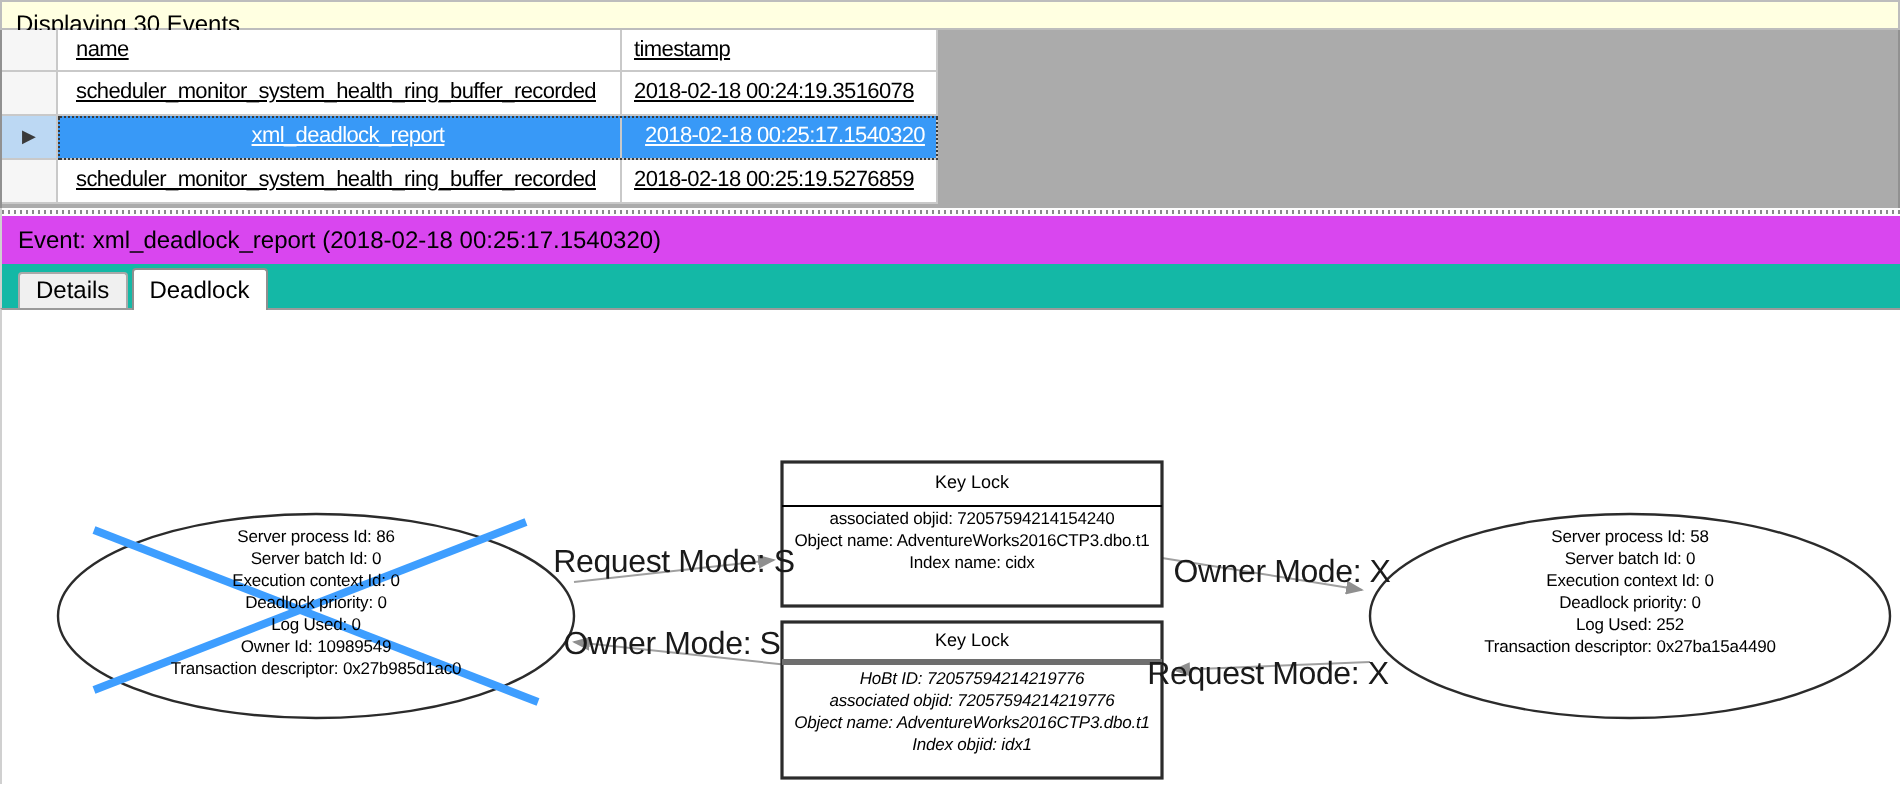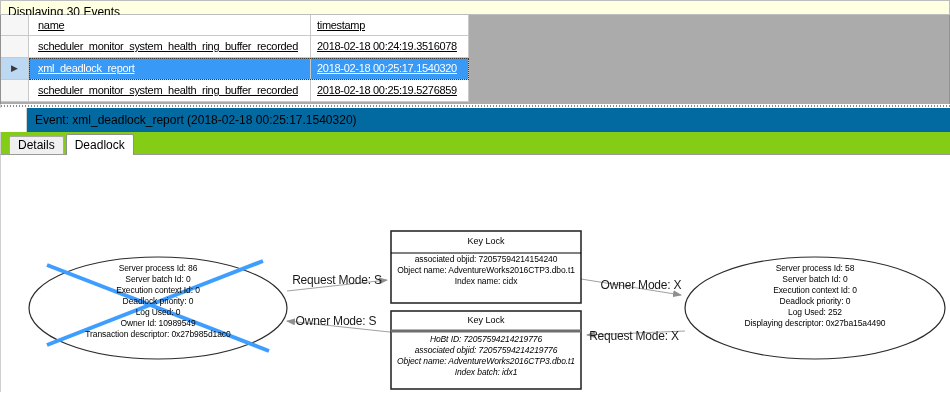--- a/index.html
+++ b/index.html
@@ -24,41 +24,41 @@
   }
   .cells { display: flex; width: 440px; flex: 0 0 440px; }
   .cell {
     background: #fff; border-right: 1px solid #c9c9c9; border-bottom: 1px solid #c9c9c9;
     font-size: 11px; letter-spacing: -0.3px; line-height: 21px; white-space: nowrap; overflow: hidden; text-decoration: underline;
   }
   .cell.name-col { width: 282px; flex: 0 0 282px; padding-left: 9px; }
   .cell.ts-col { width: 158px; flex: 0 0 158px; padding-left: 6px; }
   .filler { flex: 1 1 auto; background: #ababab; }
   .grid-row.selected .cell { background: #3899F7; color: #fff; }
-  .grid-row.selected .cells { outline: 1px dotted #3a3a3a; outline-offset: -1px; }
+  .grid-row.selected .cells { outline: 1px dotted #3a3a3a; outline-offset: -1px; text-align: center; }
   .grid-row.selected .rowheader { background: #bcd8f3; }
   .row-marker { font-size: 9px; color: #3a3a3a; line-height: 1; }
 
   
   .splitter {
     height: 4px; background-color: #fdfdfd;
     background-image: repeating-linear-gradient(90deg, #8a8a8a 0 1px, transparent 1px 3px);
     background-size: 100% 2px; background-repeat: no-repeat; background-position: center 1px;
     border-left: 1px solid #d0d0d0;
   }
 
   
   .event-bar {
-    height: 24px; background: #0369a1; font-size: 12px; line-height: 24px;
-    padding-left: 8px; border-left: 1px solid #d0d0d0; margin-left: 26px;
+    height: 24px; background: #d946ef; font-size: 12px; line-height: 24px;
+    padding-left: 8px; border-left: 1px solid #d0d0d0;
   }
 
   
   .tabstrip {
-    height: 22px; background: #84cc16; display: flex; align-items: flex-end;
+    height: 22px; background: #14b8a6; display: flex; align-items: flex-end;
     padding-left: 8px; position: relative; z-index: 2; border-left: 1px solid #d0d0d0;
   }
   .tab {
     font-size: 12px; padding: 0 8px; border: 1px solid #a9a9a9; border-bottom: none;
     background: #f0f0f0; height: 18px; line-height: 17px; margin-right: 2px;
     border-radius: 2px 2px 0 0; color: #000;
   }
   .tab.active { background: #fff; height: 21px; line-height: 20px; margin-bottom: -1px; border-color: #8f8f8f; }
 
   
@@ -66,21 +66,21 @@
     position: relative; height: 238px; background: #fff;
     border-top: 1px solid #9a9a9a; border-left: 1px solid #d0d0d0; z-index: 1;
   }
   .content svg { position: absolute; left: 0; top: 0; }
   .node-text {
     position: absolute; text-align: center; font-size: 8.5px; line-height: 11px;
     letter-spacing: -0.1px; color: #000; z-index: 3; white-space: nowrap;
   }
   .box-title { position: absolute; text-align: center; font-size: 9px; color: #000; z-index: 3; }
   .edge-label {
-    position: absolute; transform: translateX(-50%); font-size: 12px; letter-spacing: -0.2px;
+    position: absolute; transform: translateX(-50%); font-size: 16px; letter-spacing: -0.2px;
     color: #1a1a1a; z-index: 3; white-space: nowrap;
   }
 </style>
 </head>
 <body>
 
 <div class="window">
 
   <div class="events-header">Displaying 30 Events</div>
 
@@ -166,36 +166,36 @@
         <div>Log Used: 0</div>
         <div>Owner Id: 10989549</div>
         <div>Transaction descriptor: 0x27b985d1ac0</div>
       </div>
     <div class="node-text" style="left:684px; top:108px; width:260px;">
         <div>Server process Id: 58</div>
         <div>Server batch Id: 0</div>
         <div>Execution context Id: 0</div>
         <div>Deadlock priority: 0</div>
         <div>Log Used: 252</div>
-        <div>Displaying descriptor: 0x27ba15a4490</div>
+        <div>Transaction descriptor: 0x27ba15a4490</div>
       </div>
 
     <div class="box-title" style="left:390px; top:81px; width:190px;">Key Lock</div>
     <div class="node-text" style="left:390px; top:99px; width:190px;">
         <div>associated objid: 72057594214154240</div>
         <div>Object name: AdventureWorks2016CTP3.dbo.t1</div>
         <div>Index name: cidx</div>
       </div>
 
     <div class="box-title" style="left:390px; top:160px; width:190px;">Key Lock</div>
     <div class="node-text" style="left:390px; top:179px; width:190px;font-style:italic;">
         <div>HoBt ID: 72057594214219776</div>
         <div>associated objid: 72057594214219776</div>
         <div>Object name: AdventureWorks2016CTP3.dbo.t1</div>
-        <div>Index batch: idx1</div>
+        <div>Index objid: idx1</div>
       </div>
 
     <div class="edge-label" style="left:336px; top:118px;">Request Mode: S</div>
     <div class="edge-label" style="left:335px; top:159px;">Owner Mode: S</div>
     <div class="edge-label" style="left:640px; top:123px;">Owner Mode: X</div>
     <div class="edge-label" style="left:633px; top:174px;">Request Mode: X</div>
   </div>
 
 </div>
 

